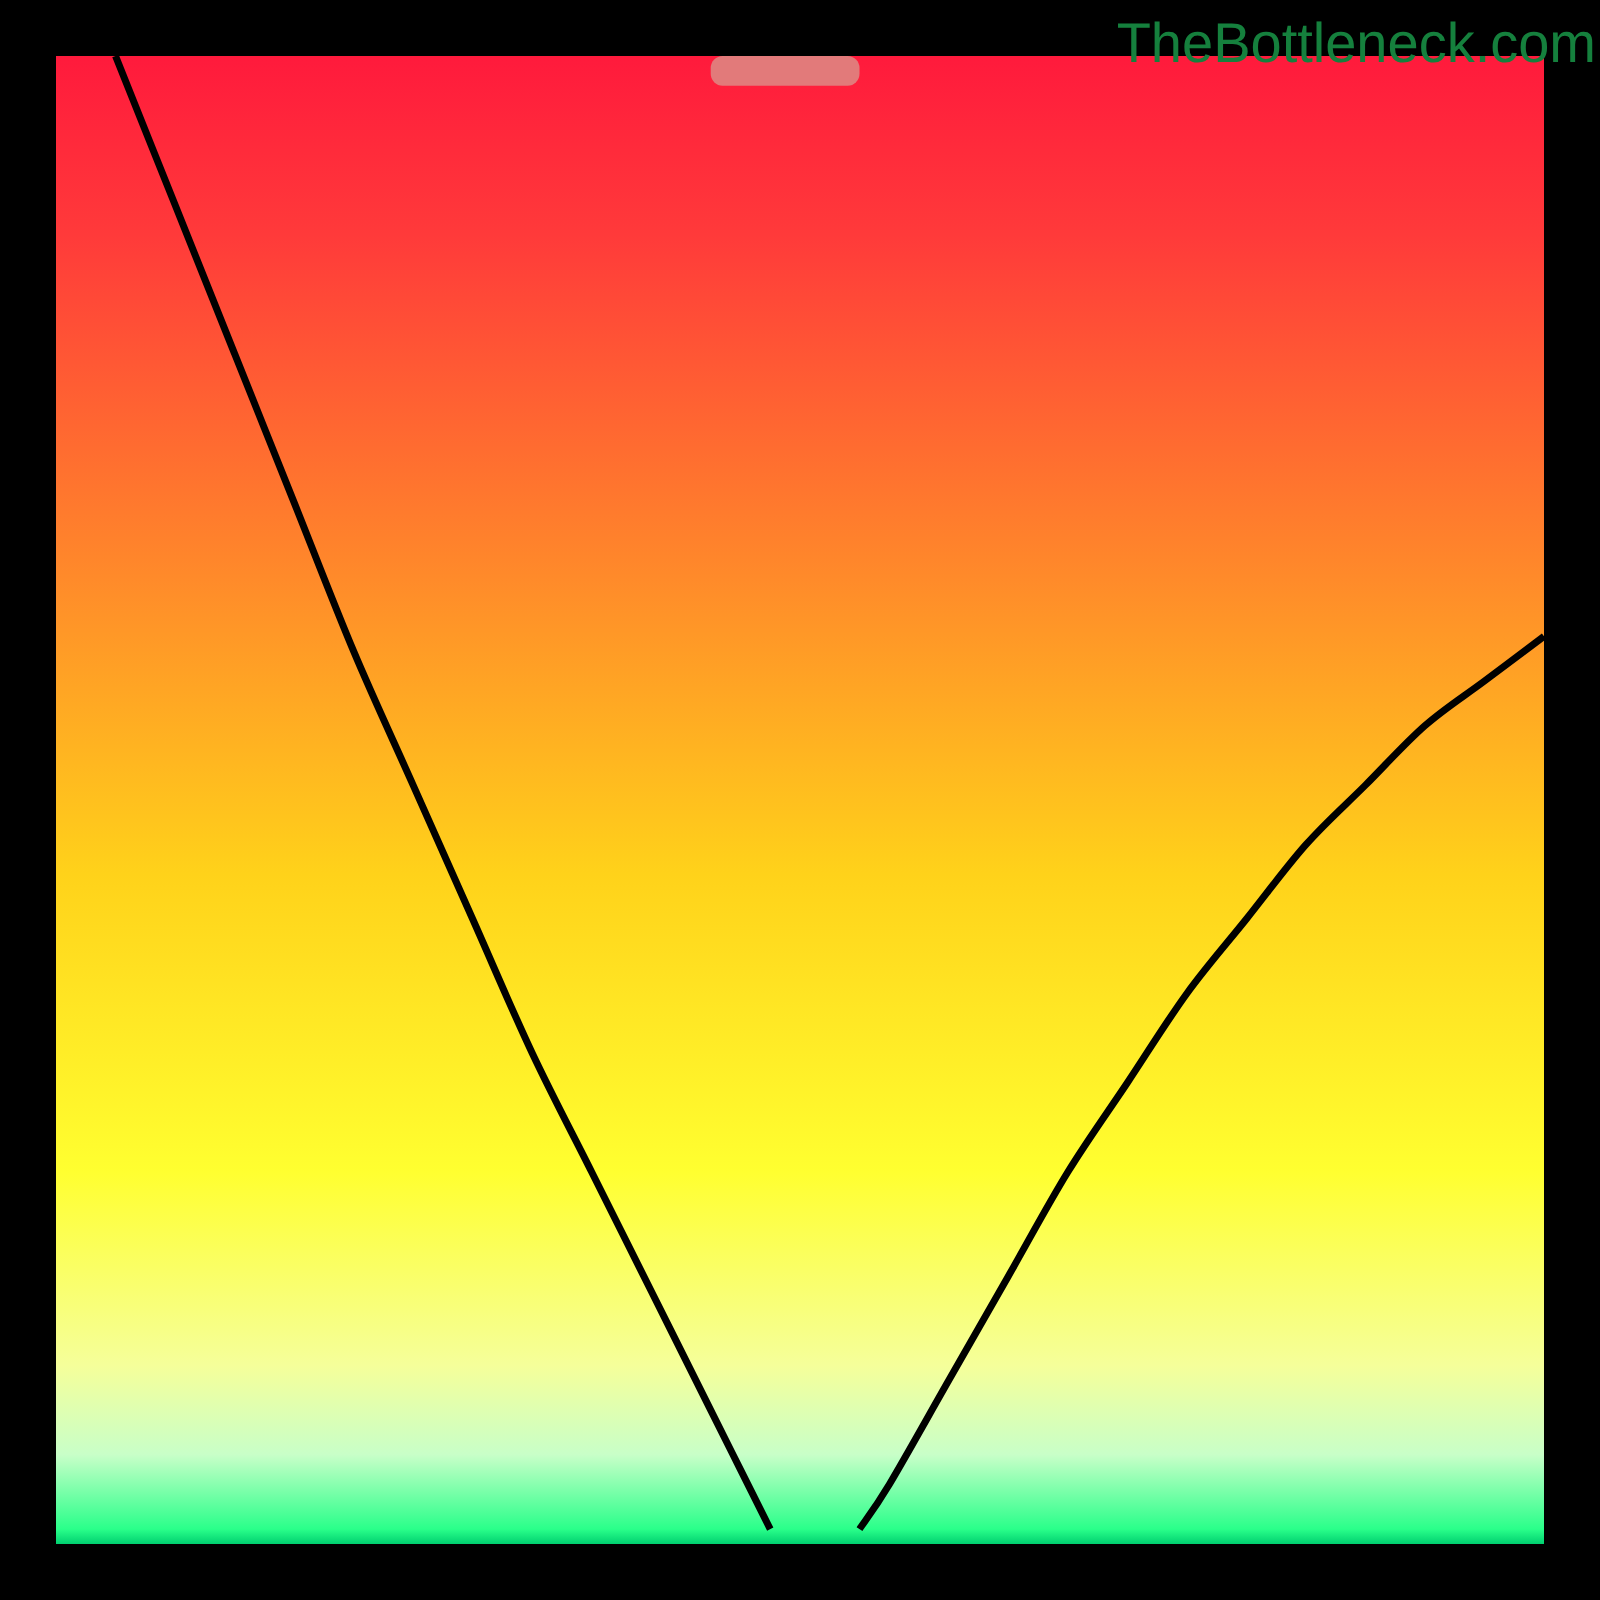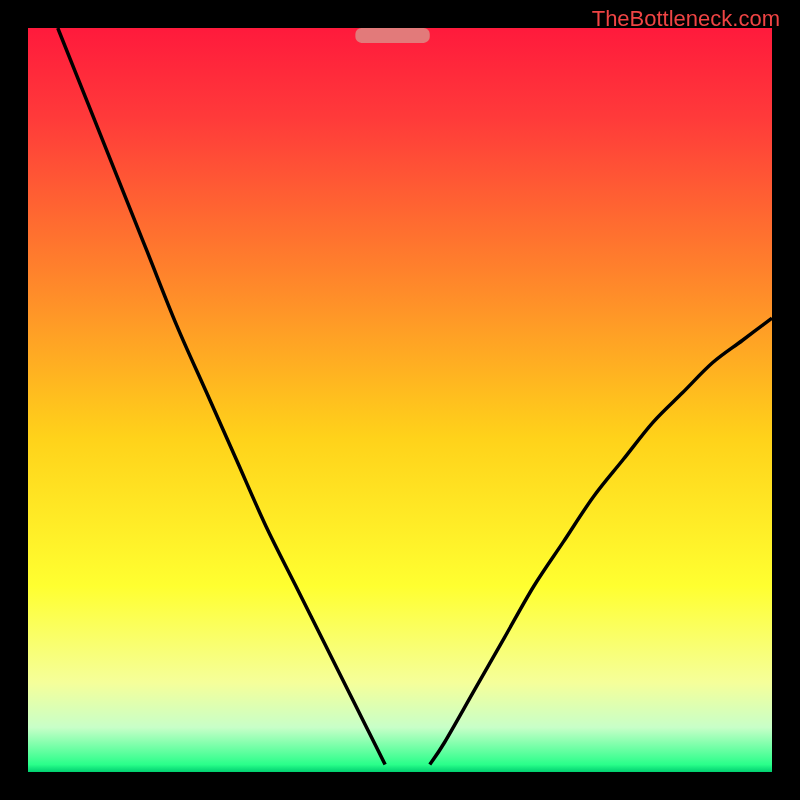--- a/index.html
+++ b/index.html
@@ -7,24 +7,24 @@
     padding: 0;
     width: 800px;
     height: 800px;
     background: #000;
     position: relative;
     overflow: hidden;
   }
   .watermark {
     position: absolute;
     top: 6px;
-    right: 20px;
-    color: #ef4444;
+    right: 2px;
+    color: #15803d;
     font-family: Arial, sans-serif;
-    font-size: 22px;
+    font-size: 28px;
     font-weight: 500;
     z-index: 10;
   }
   .plot-area {
     position: absolute;
     left: 28px;
     top: 28px;
     width: 744px;
     height: 744px;
   }

